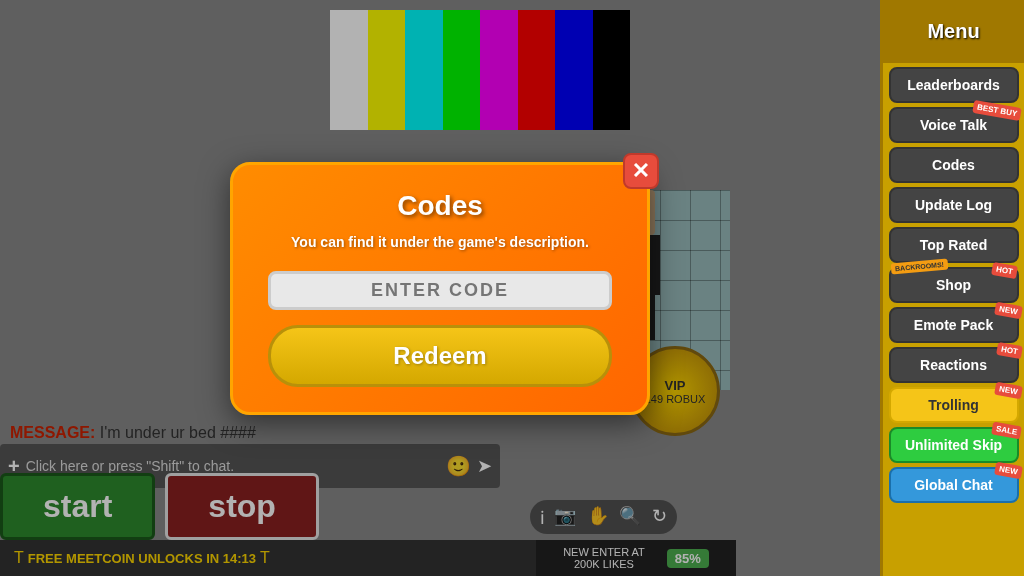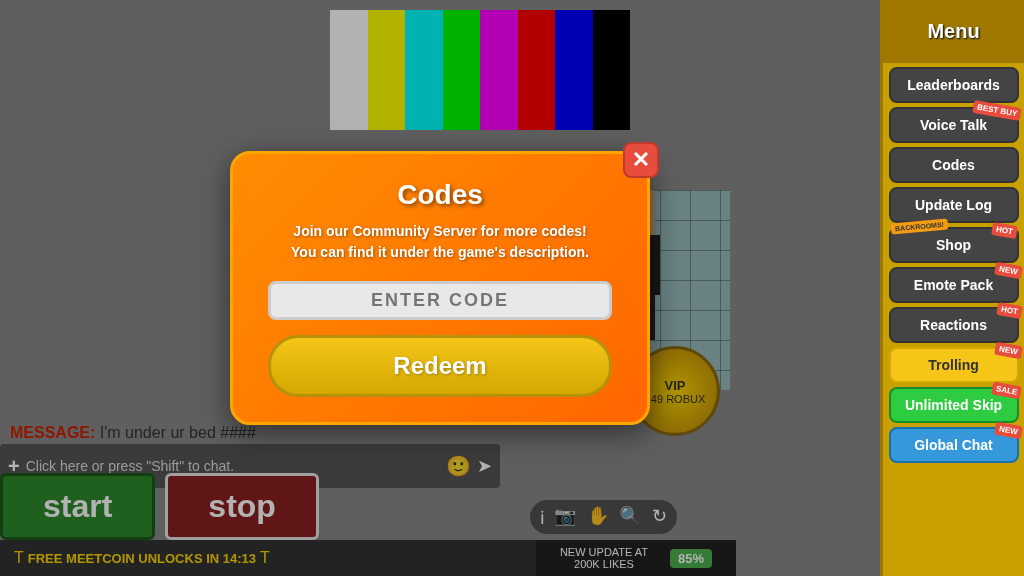--- a/index.html
+++ b/index.html
@@ -503,32 +503,31 @@
   </div>
 
   <div class="ticker-bar">
     <span class="ticker-icon">T</span>
     <span class="ticker-text">FREE MEETCOIN UNLOCKS IN 14:13</span>
     <span class="ticker-icon">T</span>
   </div>
 
   <div class="likes-bar">
     <span class="likes-text">
-      <span>NEW UPDATE AT</span><br>
+      <span>NEW ENTER AT</span><br>
       <span>200K LIKES</span>
     </span>
     <span class="likes-count">85%</span>
   </div>
 
   <div class="modal-overlay">
     <div class="modal">
       <div class="modal-close">✕</div>
       <div class="modal-title">Codes</div>
       <div class="modal-subtitle">
-        <div>Join our Community Server for more codes!</div>
         <div>You can find it under the game's description.</div>
       </div>
       <input class="code-input" type="text" placeholder="ENTER CODE" style="">
       <button class="redeem-btn">Redeem</button>
     </div>
   </div>
 
 </div>
 
 <div class="menu-panel">
@@ -538,20 +537,21 @@
 
   <div class="menu-btn" style="position:relative;">
     <span>Voice Talk</span>
     <span class="badge-hot">BEST BUY</span>
   </div>
 
   <div class="menu-btn">Codes</div>
 
   <div class="menu-btn">Update Log</div>
 
+  <div class="menu-btn">Top Rated</div>
 
   <div class="menu-btn" style="position:relative;">
     <span class="badge-backrooms">BACKROOMS!</span>
     <span>Shop</span>
     <span class="badge-hot" style="right:0;top:-5px;">HOT</span>
   </div>
 
   <div class="menu-btn" style="position:relative;">
     <span>Emote Pack</span>
     <span class="badge-new">NEW</span>

